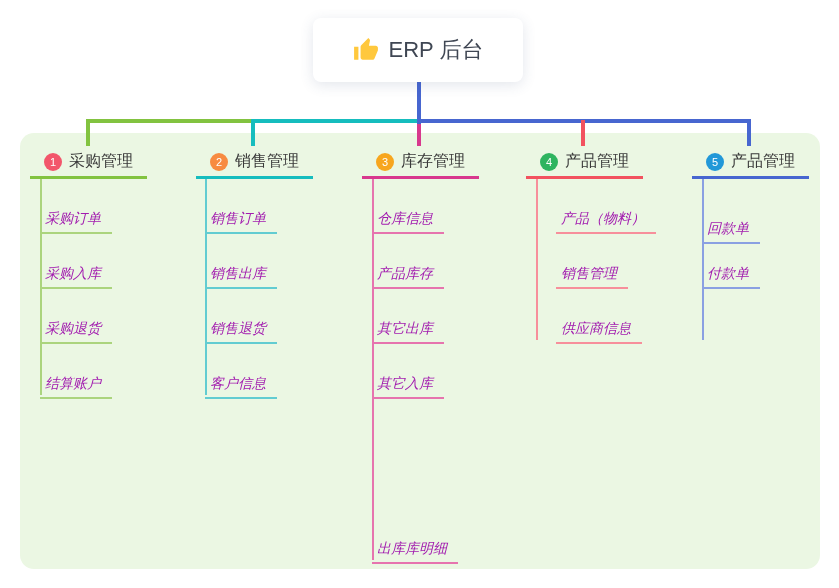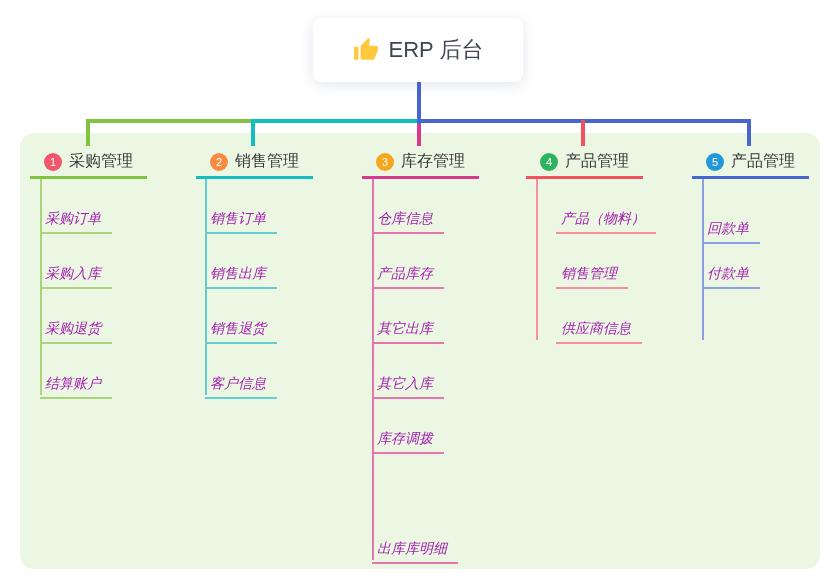--- a/index.html
+++ b/index.html
@@ -93,21 +93,20 @@
 
   <div class="child c2" style="top:201px">销售订单</div>
   <div class="child c2" style="top:311px">销售退货</div>
   <div class="child c2" style="top:256px">销售出库</div>
   <div class="child c2" style="top:366px">客户信息</div>
 
   <div class="child c3" style="top:201px">仓库信息</div>
   <div class="child c3" style="top:256px">产品库存</div>
   <div class="child c3" style="top:311px">其它出库</div>
   <div class="child c3" style="top:366px">其它入库</div>
-  <div class="child c3" style="top:421px">库存调拨</div>
   <div class="child c3" style="top:531px">出库库明细</div>
 
   <div class="child c4" style="top:201px">产品（物料）</div>
   <div class="child c4" style="top:256px">销售管理</div>
   <div class="child c4" style="top:311px">供应商信息</div>
 
   <div class="child c5" style="top:211px">回款单</div>
   <div class="child c5" style="top:256px">付款单</div>
 
 </div>

